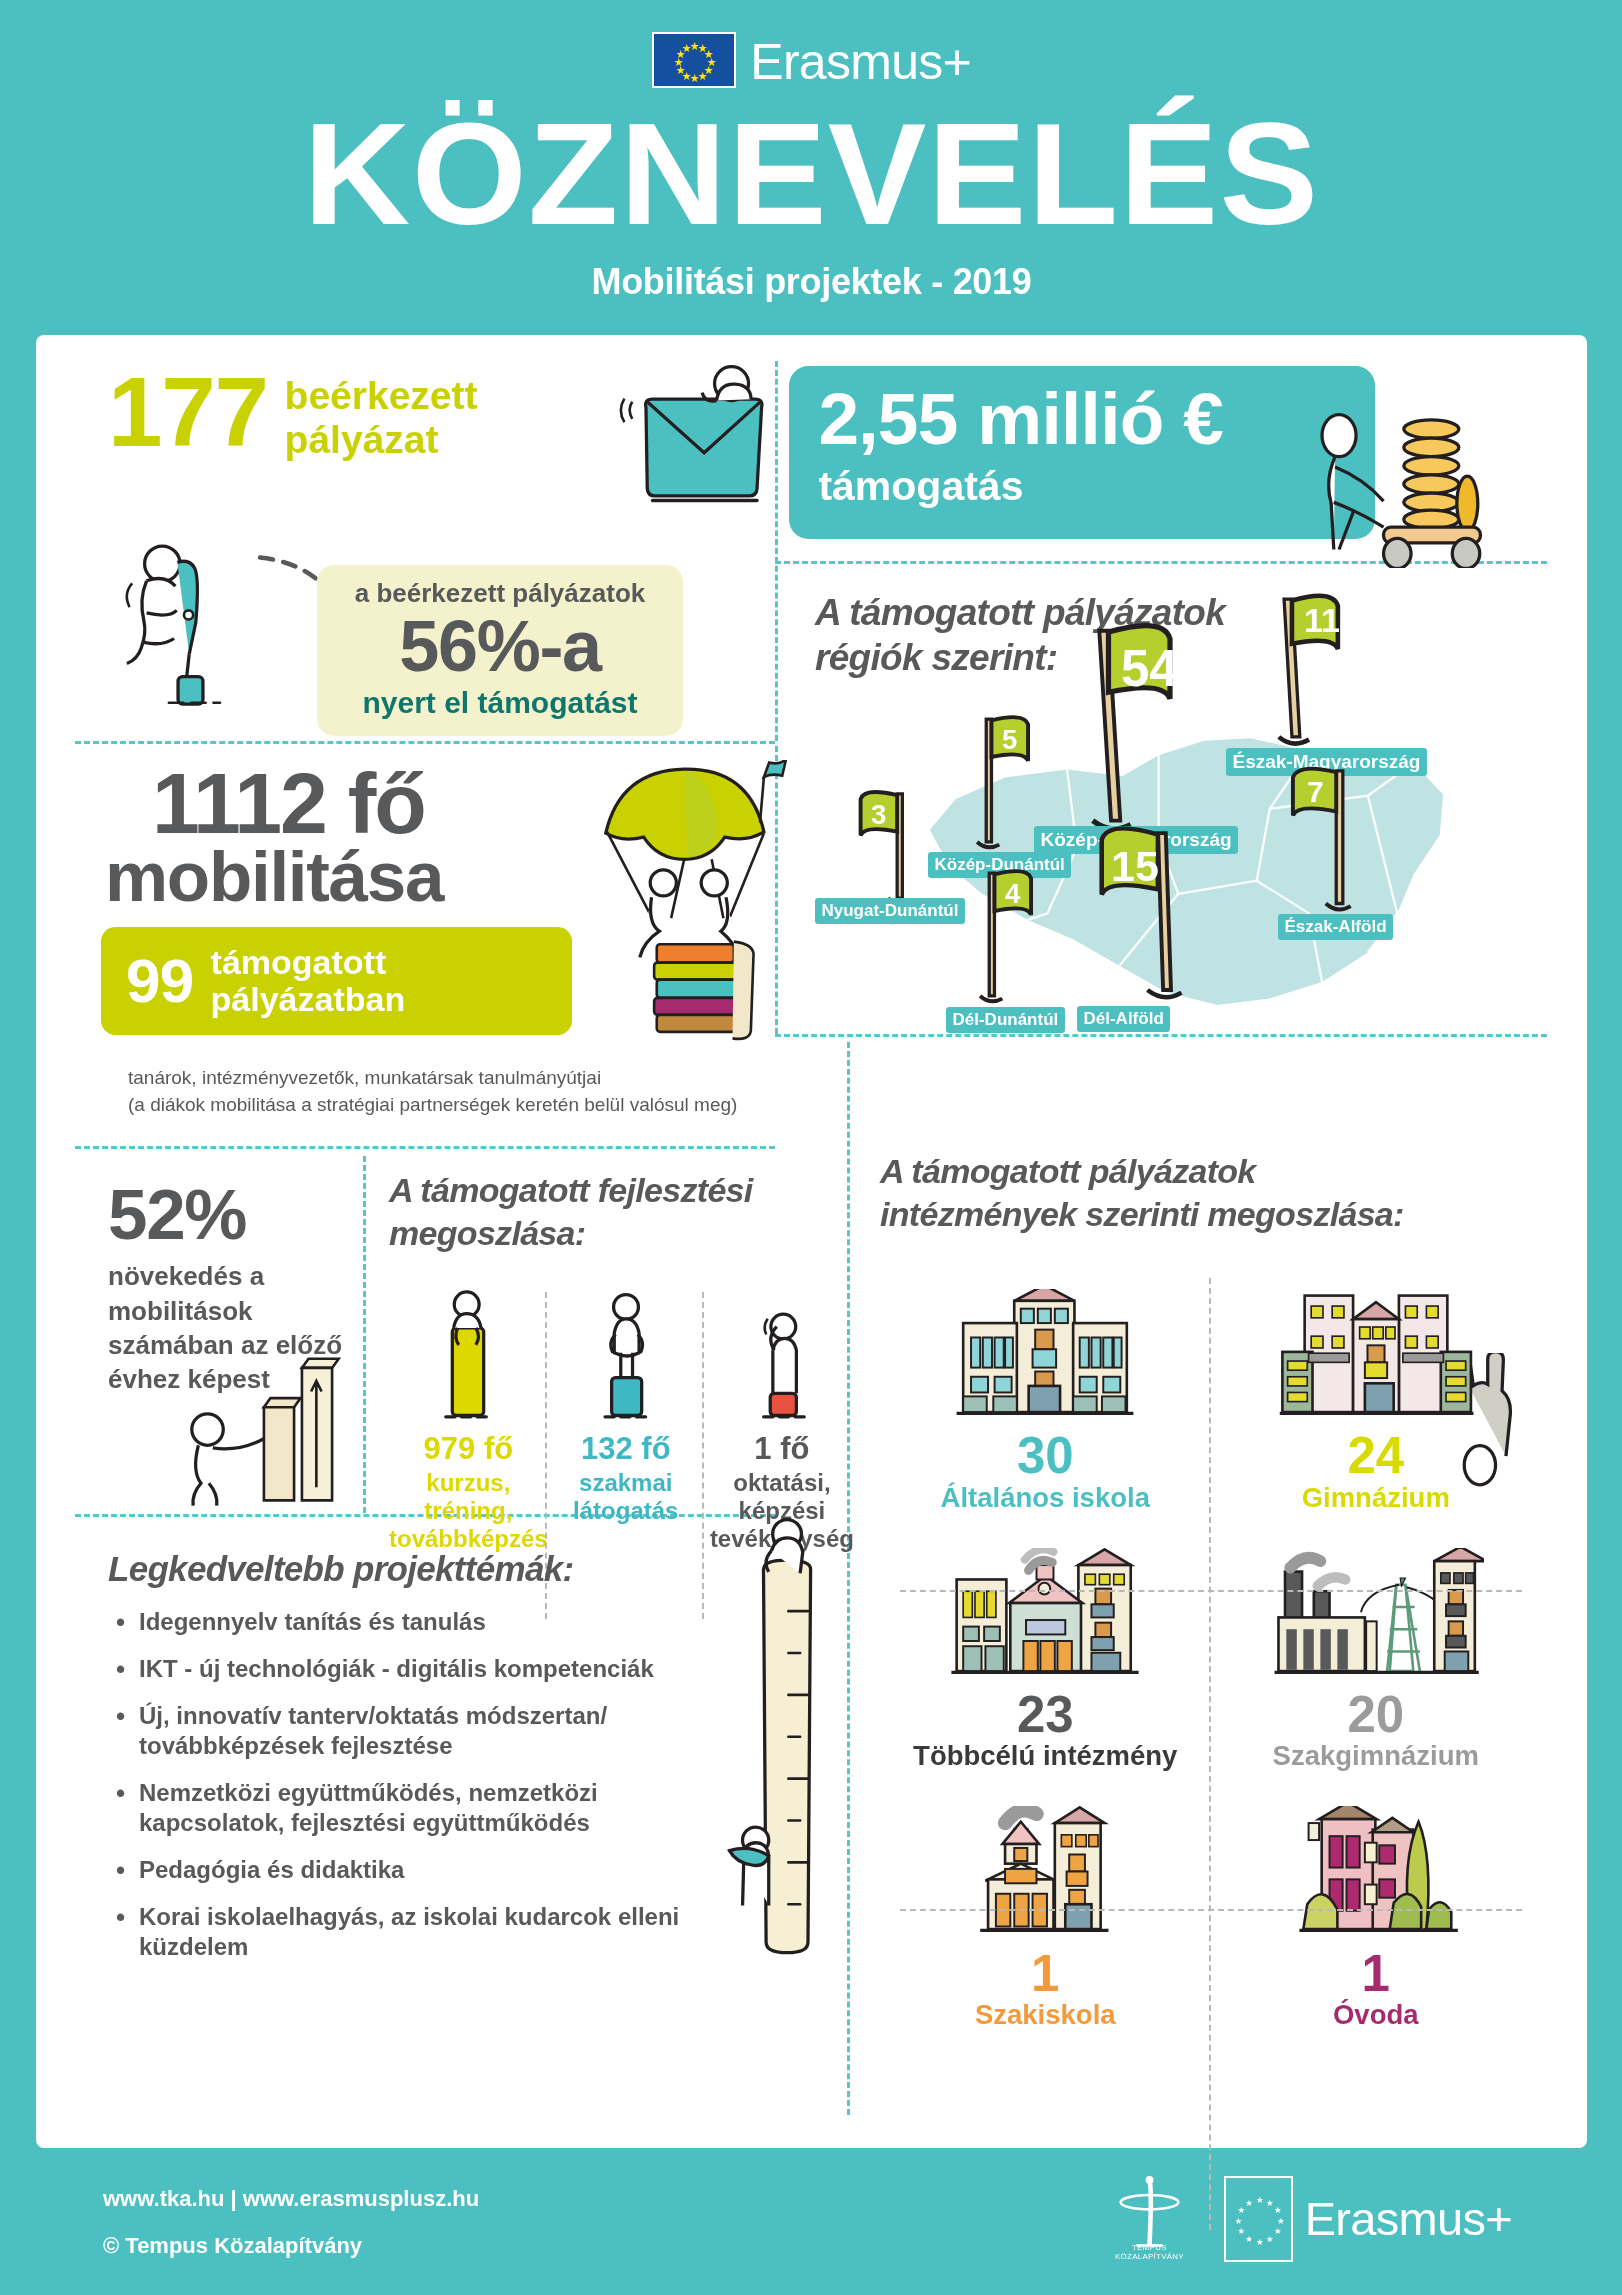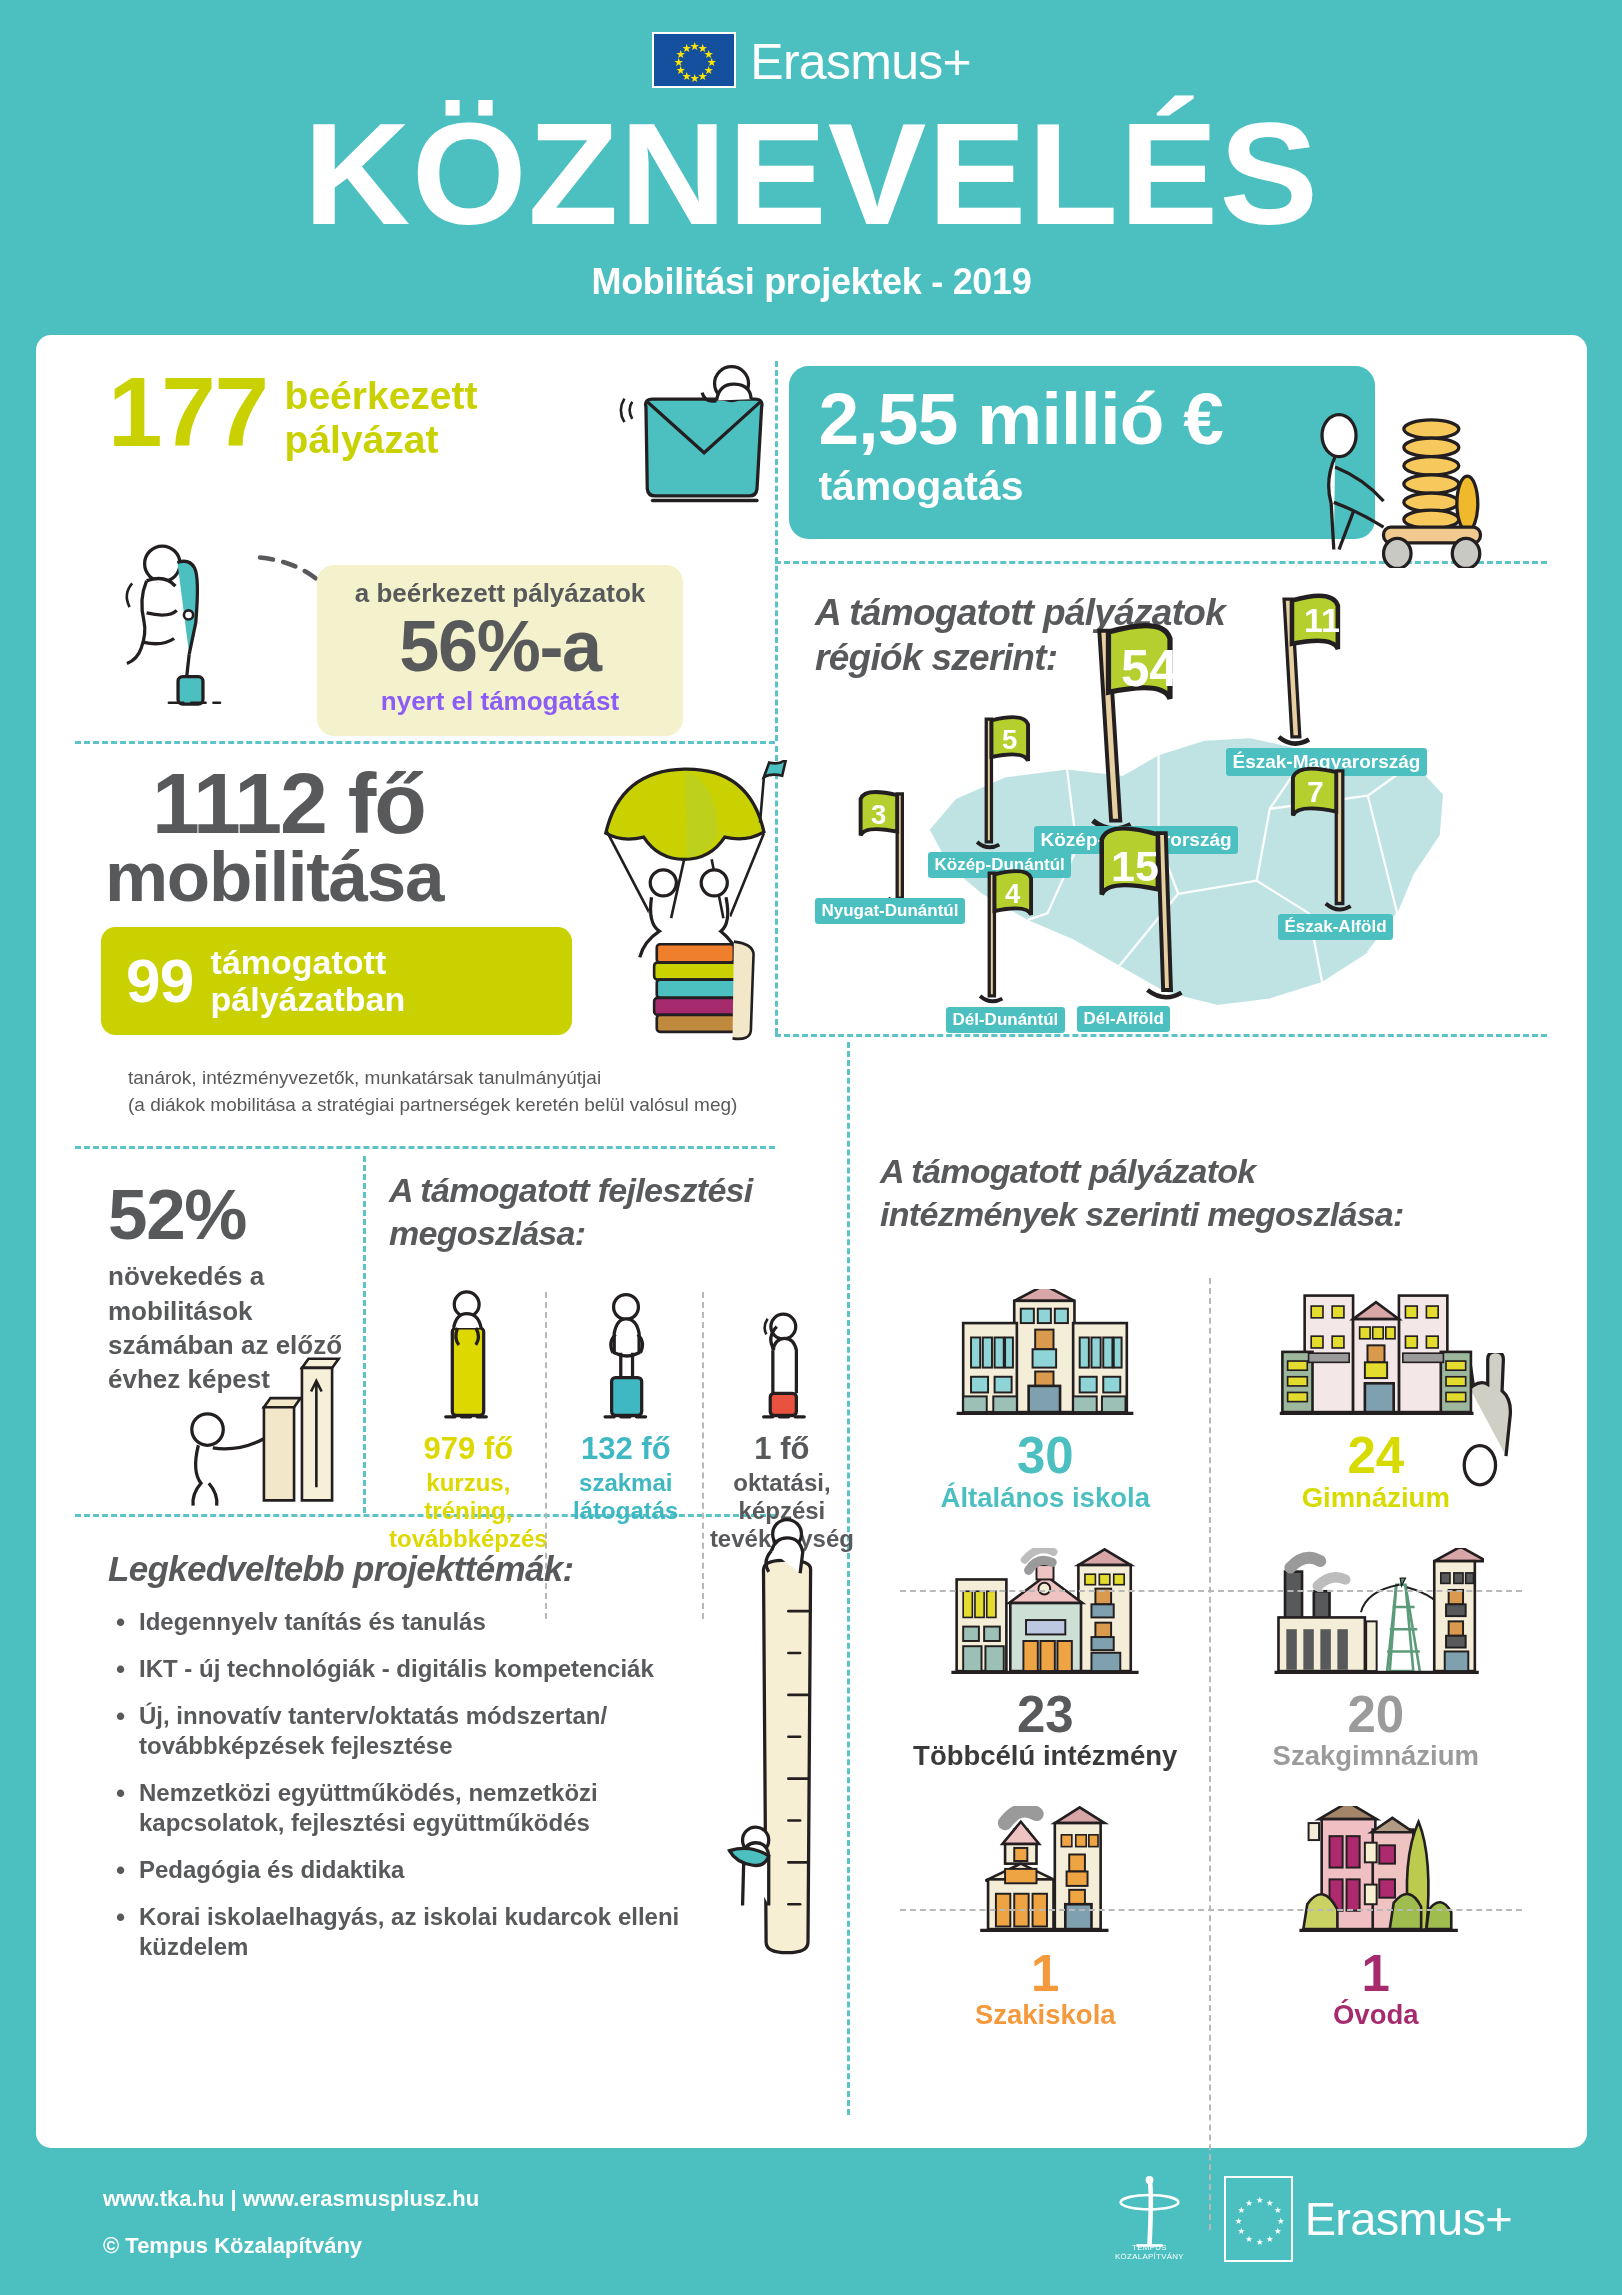--- a/index.html
+++ b/index.html
@@ -39,21 +39,21 @@
   .subtitle {
     text-align:center; color:#ffffff;
     font-size:36px; font-weight:bold; margin-top:14.4px;
     letter-spacing:-0.3px;
   }
 
   
   .card {
     position:absolute; left:36px; top:335px;
     width:1551px; height:1813px;
-    background:#ffffff; border-radius:15px;
+    background:#ffffff; border-radius:8px;
   }
 
   
   .dash-h {
     position:absolute; height:0; border-top:3.9px dashed #5BC4C8;
   }
   .dash-v {
     position:absolute; width:0; border-left:3.9px dashed #5BC4C8;
   }
   .dash-h-grey { position:absolute; height:0; border-top:2.6px dashed #B8B8B8; }
@@ -74,21 +74,21 @@
   
   .arrow-svg { position:absolute; left:216px; top:216px; }
 
   
   .box56 {
     position:absolute; left:281px; top:230px; width:366px; height:171px;
     background:#F4F2CC; border-radius:17px; text-align:center; padding-top:13px;
   }
   .box56 .t1 { font-size:26px; font-weight:bold; color:#58595B; }
   .box56 .t2 { font-size:72px; font-weight:bold; color:#58595B; line-height:1.05; letter-spacing:-1.3px;}
-  .box56 .t3 { font-size:26px; font-weight:bold; color:#8b5cf6; margin-top:1.3px;}
+  .box56 .t3 { font-size:30px; font-weight:bold; color:#0f766e; margin-top:1.3px;}
 
   
   .teal-box {
     position:absolute; left:753px; top:31px;
     width:586px; height:173px; background:#4CBFC0; border-radius:19.6px;
     padding:16.4px 0 0 29.4px;
   }
   .teal-box .big { font-size:73px; font-weight:bold; color:#fff; line-height:1.0; letter-spacing:-0.7px;
                    font-family:"Liberation Sans Narrow","Liberation Sans",sans-serif;}
   .teal-box .small { font-size:41px; font-weight:bold; color:#fff; margin-top:7.9px; }

